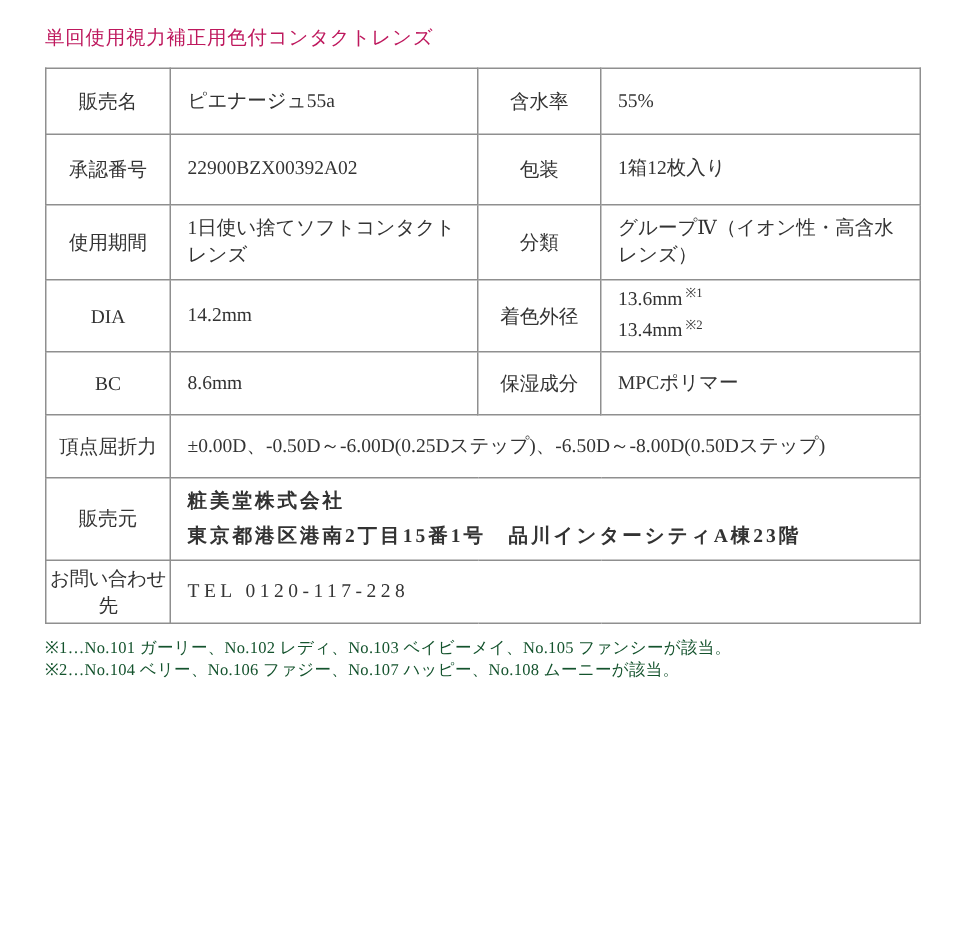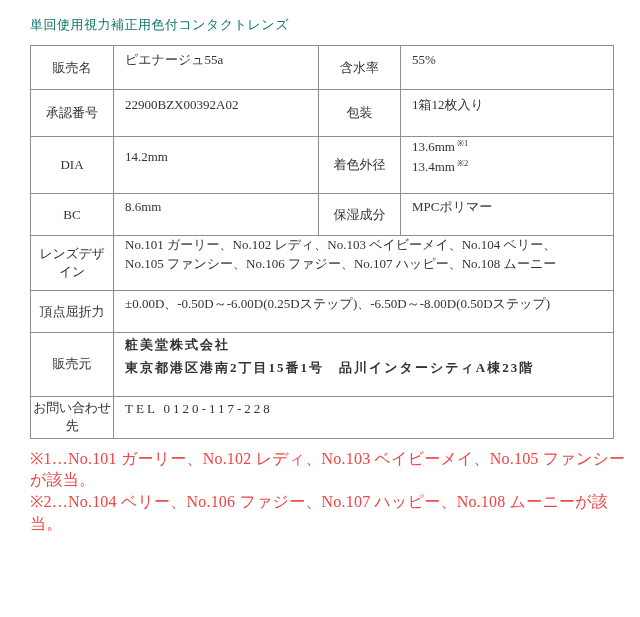--- a/index.html
+++ b/index.html
@@ -15,21 +15,21 @@
   .page {
     position: relative;
     width: 640px;
     height: 617px;
     box-sizing: border-box;
     padding: 16px 0 0 30px;
   }
   .doc-title {
     font-size: 13px;
     letter-spacing: 0.5px;
-    color: #0f766e;
+    color: #be185d;
     margin: 0 0 11px 0;
     font-weight: normal;
   }
   table.spec {
     border-collapse: collapse;
     table-layout: fixed;
     width: 583px;
   }
   table.spec td {
     border: 1px solid #8f8f8f;
@@ -38,21 +38,21 @@
     font-size: 13px;
     color: #333333;
     overflow: hidden;
   }
   td.lbl {
     text-align: center;
     padding: 0 2px;
   }
   td.val {
     text-align: left;
-    padding: 0 6px 16px 11px;
+    padding: 0 6px 2px 11px;
   }
   .col1 { width: 83px; }
   .col2 { width: 205px; }
   .col3 { width: 82px; }
   .col4 { width: 213px; }
 
   .h44 { height: 44px; }
   .h47 { height: 47px; }
   .h50 { height: 50px; }
   .h48 { height: 48px; }
@@ -70,23 +70,23 @@
     vertical-align: super;
     margin-left: 2px;
   }
   .val-sm  { font-size: 12.5px; }
   .spaced  { letter-spacing: 2px; font-size: 12px; }
   .tel     { font-size: 16px; letter-spacing: 3px; }
   .addr-block { line-height: 1.8; padding-top: 2px; padding-bottom: 2px; font-weight: bold; }
 
   .footnotes {
     margin-top: 9px;
-    font-size: 16px;
+    font-size: 11px;
     line-height: 1.35;
-    color: #ef4444;
+    color: #14532d;
     letter-spacing: 0.2px;
   }
   .footnotes div { margin: 0; }
 </style>
 </head>
 <body>
 
 <div class="page">
 
   <div class="doc-title">単回使用視力補正用色付コンタクトレンズ</div>
@@ -107,45 +107,44 @@
         <td class="val h44">55%</td>
       </tr>
 
       <tr>
         <td class="lbl h47">承認番号</td>
         <td class="val h47">22900BZX00392A02</td>
         <td class="lbl h47">包装</td>
         <td class="val h47">1箱12枚入り</td>
       </tr>
 
+      <tr>
+        <td class="lbl h50">使用期間</td>
+        <td class="val h50">1日使い捨てソフトコンタクトレンズ</td>
+        <td class="lbl h50">分類</td>
+        <td class="val h50 val-sm">グループⅣ（イオン性・高含水レンズ）</td>
+      </tr>
 
       <tr>
         <td class="lbl h48">DIA</td>
         <td class="val h48">14.2mm</td>
         <td class="lbl h48">着色外径</td>
         <td class="val h48 two-line">
           <div><span>13.6mm</span><span class="sup-note">※1</span></div>
           <div><span>13.4mm</span><span class="sup-note">※2</span></div>
         </td>
       </tr>
 
       <tr>
         <td class="lbl h42">BC</td>
         <td class="val h42">8.6mm</td>
         <td class="lbl h42">保湿成分</td>
         <td class="val h42">MPCポリマー</td>
       </tr>
 
-      <tr>
-        <td class="lbl h50 lbl-sm">レンズデザイン</td>
-        <td class="val h50 two-line val-sm" colspan="3">
-          <div>No.101 ガーリー、No.102 レディ、No.103 ベイビーメイ、No.104 ベリー、</div>
-          <div>No.105 ファンシー、No.106 ファジー、No.107 ハッピー、No.108 ムーニー</div>
-        </td>
-      </tr>
 
 
       <tr>
         <td class="lbl h42 lbl-md">頂点屈折力</td>
         <td class="val h42" colspan="3">±0.00D、-0.50D～-6.00D(0.25Dステップ)、-6.50D～-8.00D(0.50Dステップ)</td>
       </tr>
 
       <tr>
         <td class="lbl h55">販売元</td>
         <td class="val h55 two-line addr-block spaced" colspan="3">

